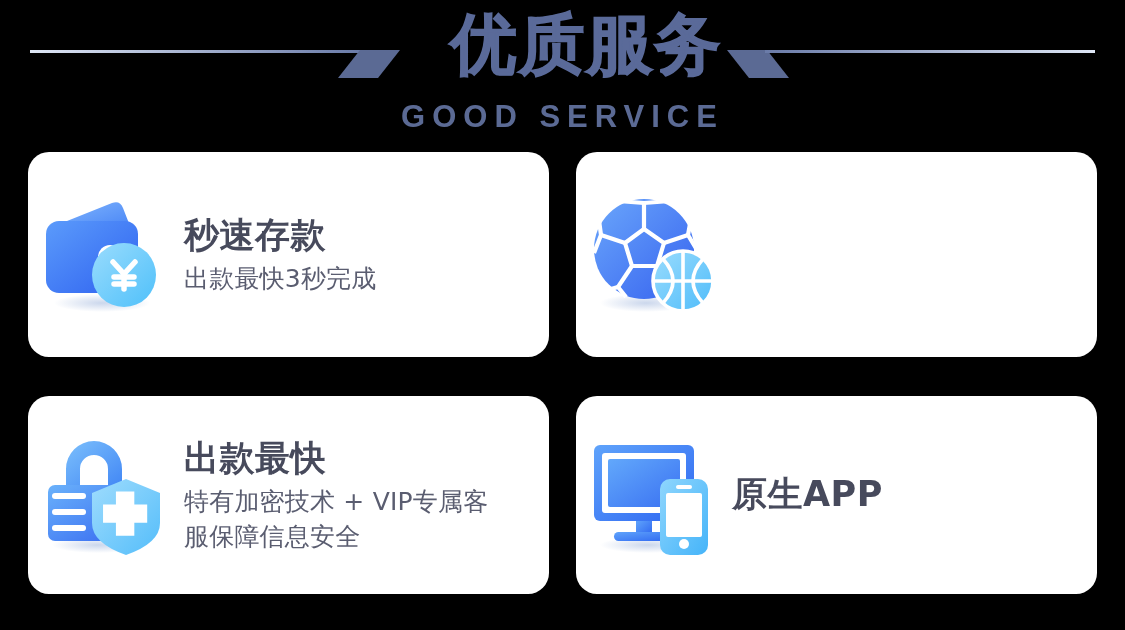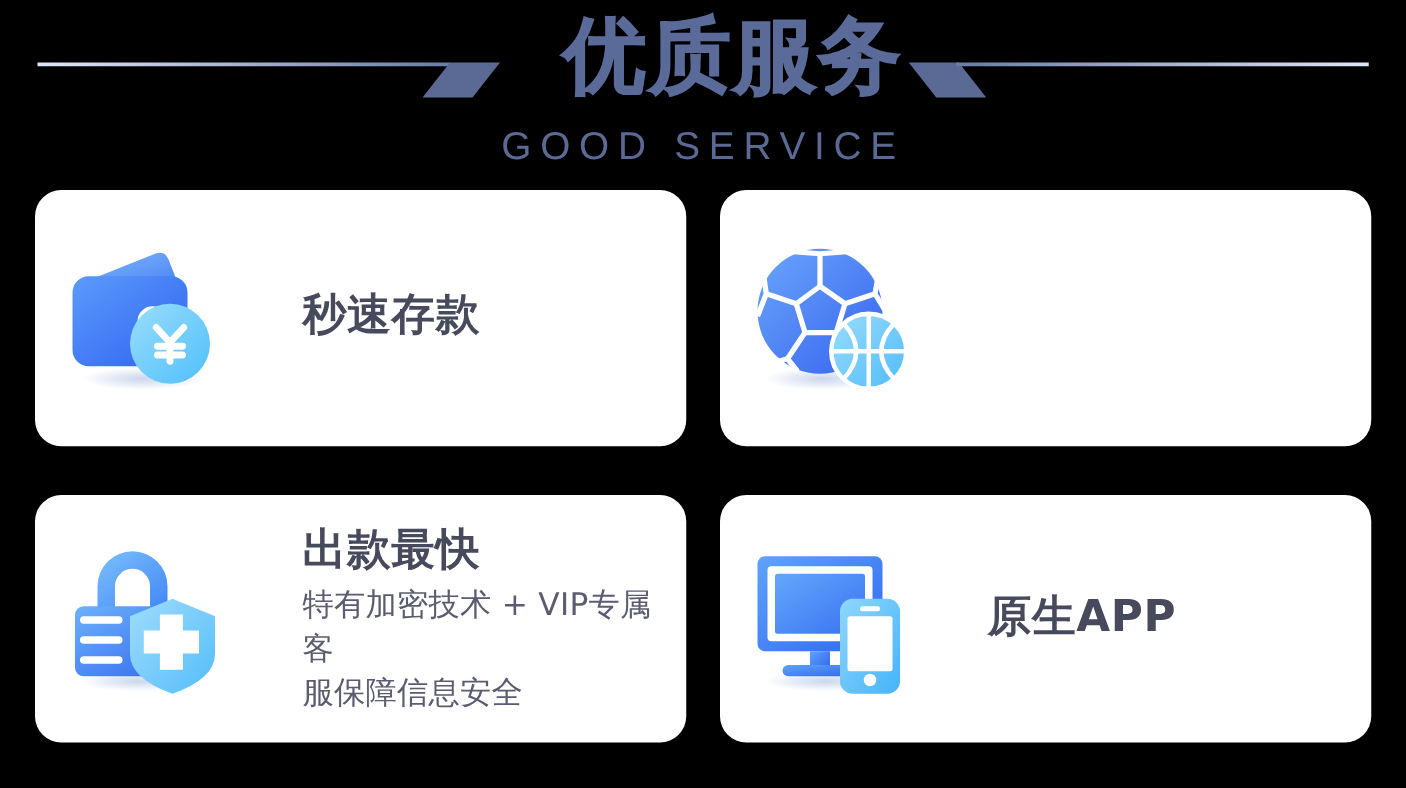--- a/index.html
+++ b/index.html
@@ -26,43 +26,42 @@
     color:#5a6a99;
     letter-spacing:2px;
     font-family:"DejaVu Sans","Liberation Sans",sans-serif;
     padding-left:48px;
     -webkit-text-stroke:1.4px #5a6a99;
   }
   .title-en {
     position:absolute; left:0; top:100px; width:1125px;
     text-align:center;
     font-size:31px; line-height:34px;
-    font-weight:normal;
+    font-weight:bold;
     color:#5b6a94;
     letter-spacing:7px;
     font-family:"Liberation Sans","DejaVu Sans",sans-serif;
   }
 
   
   .grid {
     position:absolute; left:28px; top:152px;
     width:1069px; height:452px;
     display:grid;
     grid-template-columns:521px 521px;
     grid-template-rows:205px 198px;
     column-gap:27px; row-gap:39px;
   }
   .card {
     background:#fff;
     border-radius:21px;
     display:flex;
     align-items:center;
-    padding-left:24px;
+    padding-left:12px;
     overflow:hidden;
-    gap:46px;
   }
   .card-icon {
     width:128px; height:128px;
     flex:0 0 128px;
     position:relative;
     margin-right:16px;
   }
   .card-text { flex:1 1 auto; padding-right:14px; }
   .card-title {
     font-size:35px; line-height:43px;
@@ -146,20 +145,21 @@
             <path d="M73 71 L84 83"></path>
             <path d="M95 71 L84 83"></path>
             <path d="M84 83 L84 98"></path>
             <path d="M74 86 L94 86"></path>
             <path d="M74 93 L94 93"></path>
           </g>
         </svg>
       </div>
       <div class="card-text">
         <div class="card-title">秒速存款</div>
+        <div class="card-desc">出款最快3秒完成</div>
       </div>
     </div>
 
     <div class="card card-2">
       <div class="card-icon">
         <svg viewBox="0 0 128 128">
           <defs>
             <linearGradient id="sg" x1="0" y1="0" x2="1" y2="1">
               <stop offset="0" stop-color="#6aa6fb"></stop>
               <stop offset="1" stop-color="#3662ef"></stop>

